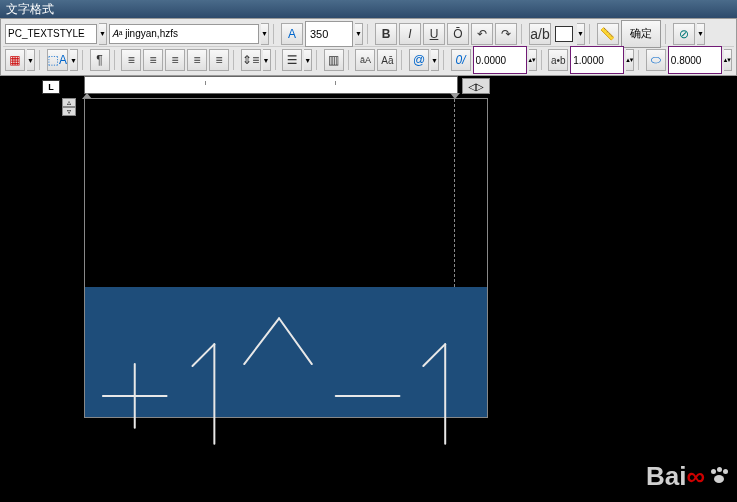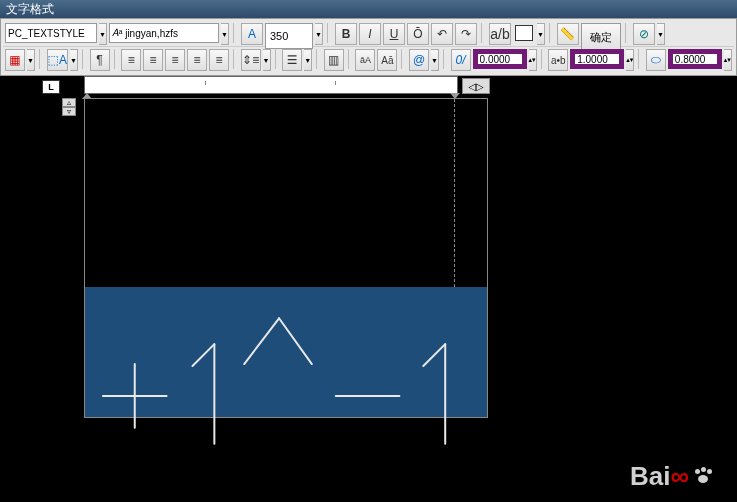--- a/index.html
+++ b/index.html
@@ -1,42 +1,42 @@
 <!DOCTYPE html>
 <html><head>
 <meta charset="utf-8">
 <style>
 *{margin:0;padding:0;box-sizing:border-box}
 body{width:737px;height:502px;background:#000;font-family:"Microsoft YaHei",Arial,sans-serif;font-size:11px;overflow:hidden;position:relative}
 .titlebar{height:18px;background:linear-gradient(#4a6b8a,#2d4a6b);color:#fff;padding:1px 6px;font-size:12px;display:flex;align-items:center}
 .toolbar-wrap{background:#e8e8e8;border:1px solid #999;padding:2px}
-.toolbar-row{display:flex;align-items:flex-start;gap:2px;padding:2px;height:26px}
+.toolbar-row{display:flex;align-items:center;gap:2px;padding:2px;height:26px}
 .toolbar-row:first-child{border-bottom:1px solid #ccc}
 .styleselect{width:92px;height:20px;background:#fff;border:1px solid #999;font-size:10px;padding:0 2px}
-.fontselect{width:110px;height:20px;background:#fff;border:1px solid #999;font-size:10px;padding:0 2px;display:flex;align-items:center}
+.fontselect{width:150px;height:20px;background:#fff;border:1px solid #999;font-size:10px;padding:0 2px;display:flex;align-items:center}
 .sizeselect{width:48px;height:20px;background:#fff;border:1px solid #999;font-size:11px;padding:12px 4px}
-.numinput{width:54px;height:20px;background:#fff;border:5px solid #701a75;font-size:10px;padding:0 2px;text-align:left}
+.numinput{width:54px;height:28px;background:#fff;border:1px solid #701a75;font-size:10px;padding:0 2px;text-align:left}
 .btn{width:22px;height:22px;background:linear-gradient(#f8f8f8,#e0e0e0);border:1px solid #aaa;display:flex;align-items:center;justify-content:center;font-size:12px;cursor:pointer;color:#333}
 .dd{width:8px;height:22px;border:1px solid #aaa;border-left:none;background:linear-gradient(#f8f8f8,#e0e0e0);display:flex;align-items:center;justify-content:center;font-size:7px;cursor:pointer}
 .sep{width:4px;height:20px;border-left:1px solid #bbb;margin:0 2px}
 .okbtn{padding:2px 8px;height:28px;background:linear-gradient(#f8f8f8,#e0e0e0);border:1px solid #999;font-size:11px;cursor:pointer}
 .canvas{position:absolute;top:80px;left:62px;width:430px;height:340px}
 .ruler{position:absolute;top:-4px;left:22px;width:374px;height:18px;background:#fff;border:1px solid #666;display:flex;align-items:center}
 .ruler-l{position:absolute;left:-20px;top:0;width:18px;height:14px;background:#fff;border:1px solid #333;font-size:9px;font-weight:bold;text-align:center;line-height:12px}
 .ruler-tick{position:absolute;top:4px;width:1px;height:4px;background:#888}
 .tri-l{position:absolute;top:13px;left:20px;width:0;height:0;border-left:5px solid transparent;border-right:5px solid transparent;border-bottom:6px solid #999}
 .tri-r{position:absolute;top:13px;left:388px;width:0;height:0;border-left:5px solid transparent;border-right:5px solid transparent;border-top:6px solid #999}
 .navbtns{position:absolute;top:-2px;left:400px;width:28px;height:16px;background:#ddd;border:1px solid #888;display:flex;align-items:center;justify-content:center;font-size:10px;cursor:pointer}
 .vscroll{position:absolute;top:18px;left:0;width:16px;height:20px;display:flex;flex-direction:column}
 .vscroll div{width:14px;height:9px;background:#ddd;border:1px solid #888;font-size:8px;text-align:center;line-height:8px;cursor:pointer}
 .editbox{position:absolute;top:18px;left:22px;width:404px;height:320px;border:1px solid #888}
 .dashline{position:absolute;top:0;right:32px;width:0;height:100%;border-right:1px dashed #888}
 .textsel{position:absolute;bottom:0;left:0;width:100%;height:130px;background:#1e4d7a}
 .svgtext{position:absolute;bottom:-44px;left:0;width:100%;height:175px}
-.watermark{position:absolute;bottom:10px;right:24px;color:#d0d0d0;text-align:right}
+.watermark{position:absolute;bottom:10px;right:8px;color:#d0d0d0;text-align:right}
 .wm-main{font-size:26px;font-weight:bold;display:flex;align-items:baseline;gap:4px}
 .wm-sub{font-size:12px;color:#aaa;margin-top:2px}
 .paw{display:inline-block;position:relative;width:20px;height:16px}
 .paw i{position:absolute;background:#d0d0d0;border-radius:50%}
 </style>
 </head>
 <body>
 
 <div class="titlebar">
   <span>文字格式</span>

